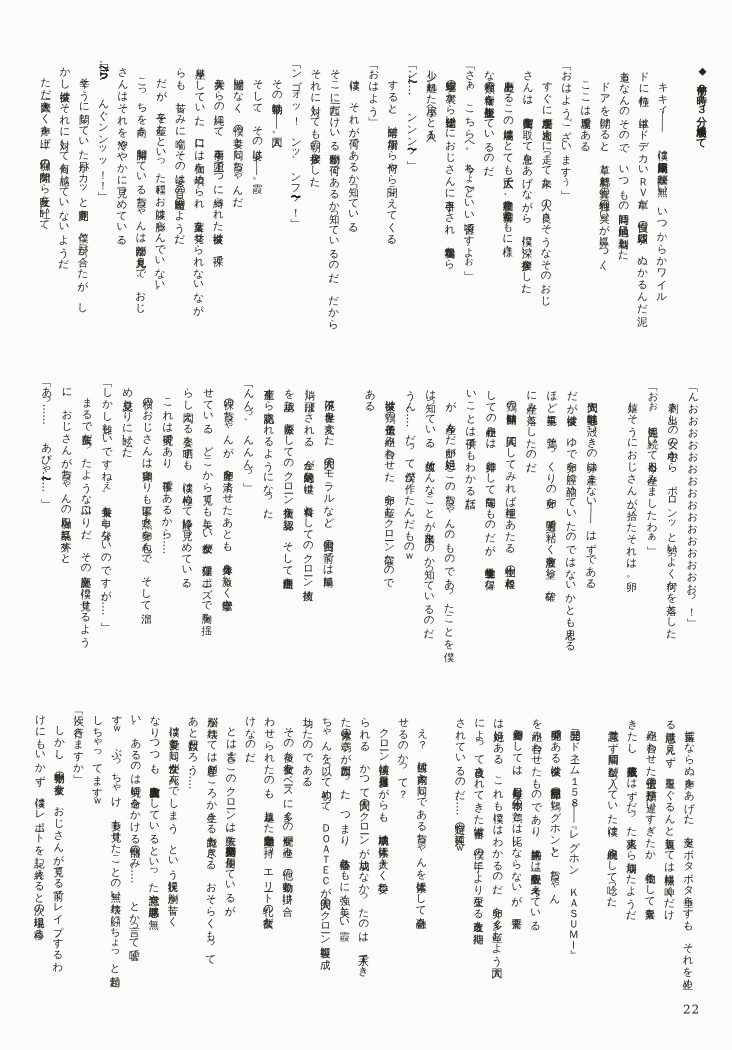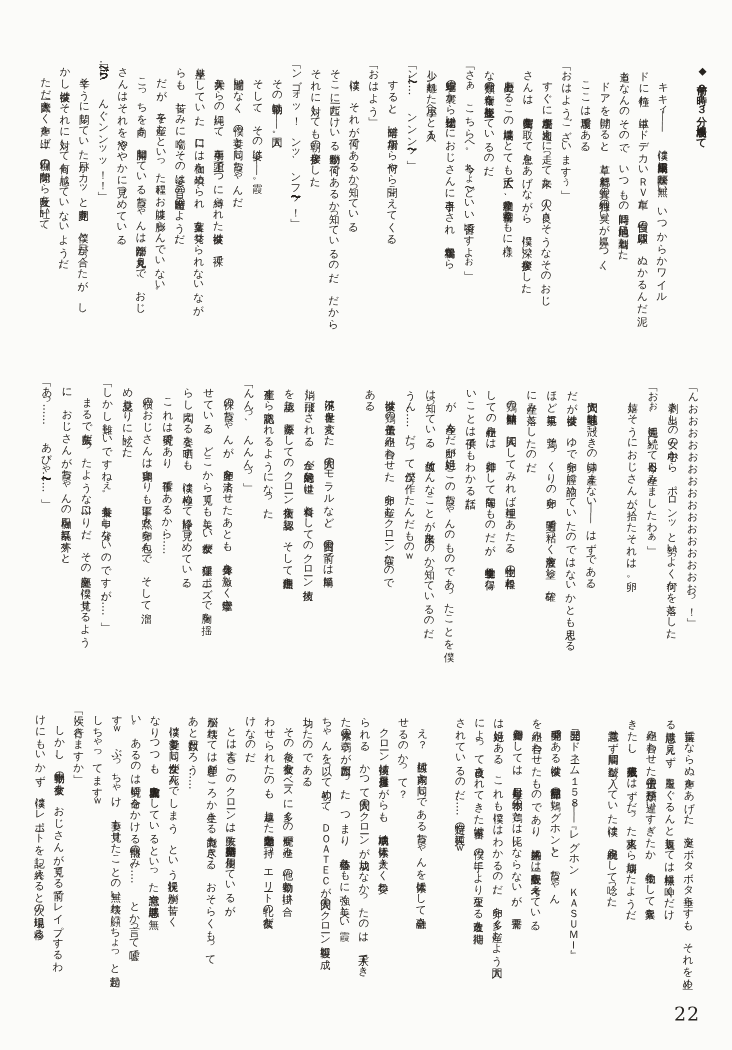--- a/index.html
+++ b/index.html
@@ -32,21 +32,21 @@
   .b1 { top: 62px;  right: 24px; height: 312px; width: 678px; }
   .b1 .tline { line-height: 19.3px; }
   .b2 { top: 382px; right: 29px; height: 318px; width: 670px; }
   .b2 .tline { line-height: 20.2px; }
   .b3 { top: 710px; right: 31px; height: 314px; width: 672px; }
   .b3 .tline { line-height: 19.1px; }
   .header { font-weight: bold; }
   .pagenum {
     position: absolute;
     top: 1000px; right: 28px;
-    font-size: 19px;
+    font-size: 12px;
     color: var(--ink, #26221e);
     letter-spacing: 1px;
   }
 </style>
 </head>
 <body>
 
 <div class="page">
   <div class="content">
 

